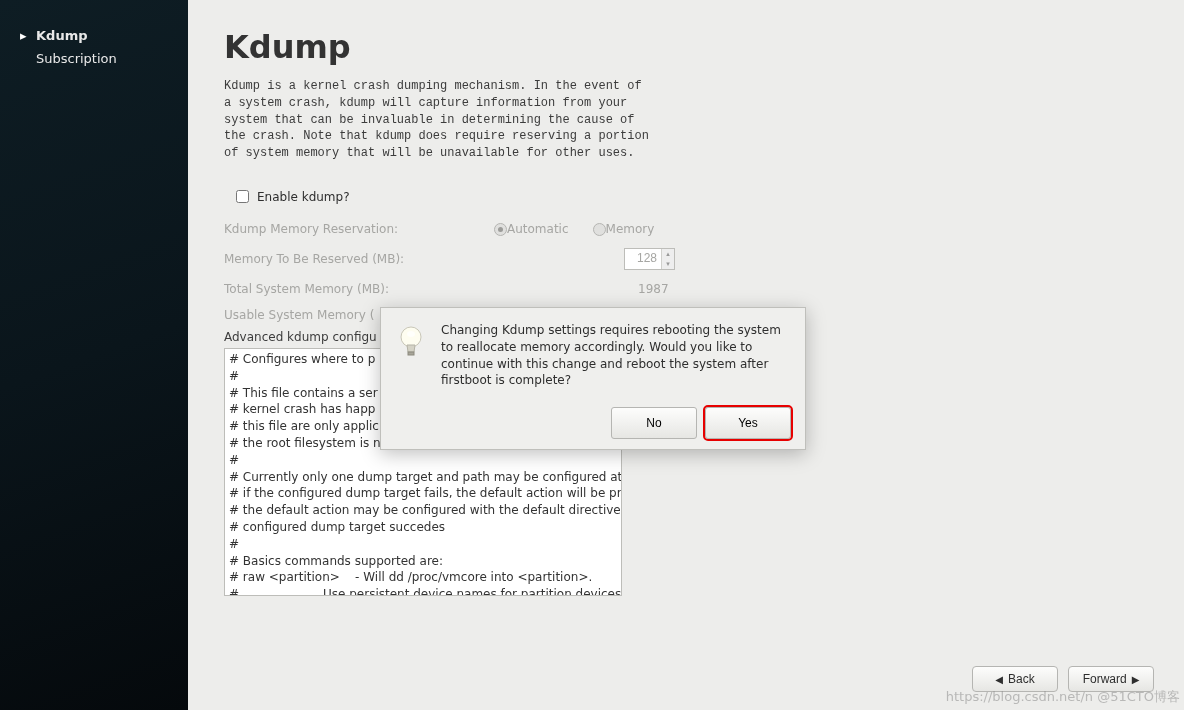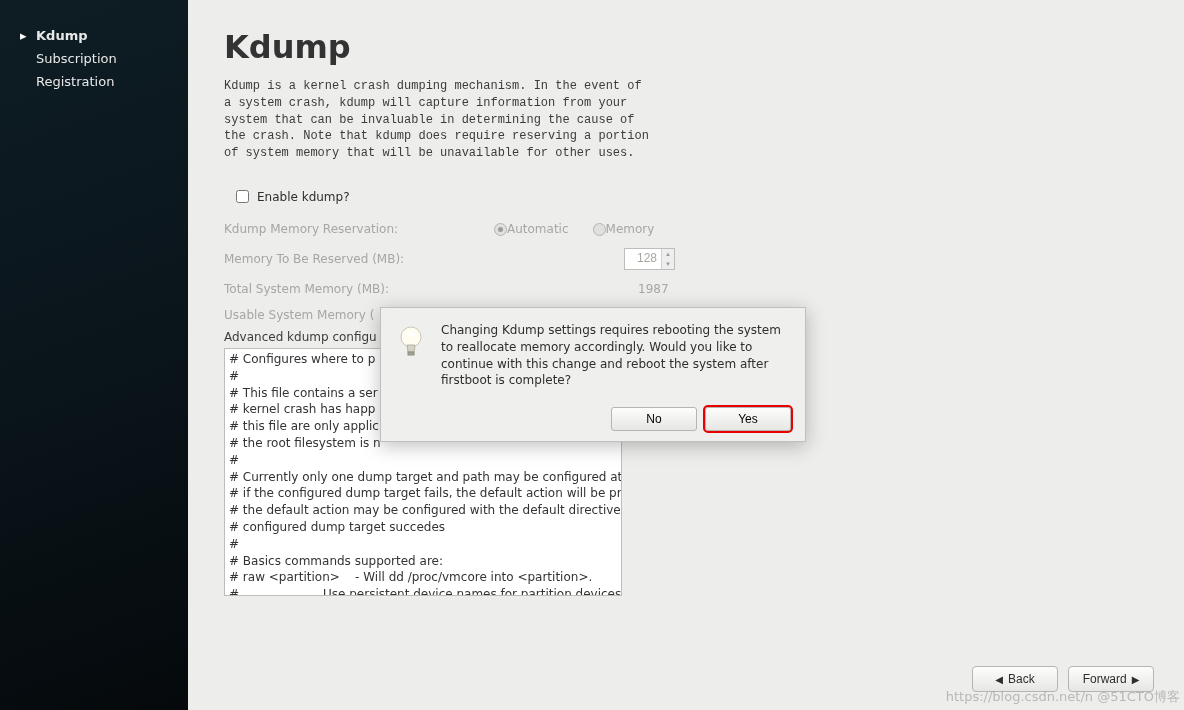--- a/index.html
+++ b/index.html
@@ -212,21 +212,21 @@
       line-height: 1.4;
       color: #2e2e2e;
     }
     .dialog-buttons {
       display: flex;
       justify-content: flex-end;
       gap: 8px;
     }
     .dialog-btn {
       width: 86px;
-      height: 24px;
+      height: 32px;
       border: 1px solid #b5b5b2;
       border-radius: 3px;
       background: linear-gradient(#fdfdfc, #e6e6e3);
       font-size: 12px;
       cursor: pointer;
     }
     .dialog-btn.highlight {
       outline: 2px solid #e70000;
       outline-offset: 0;
     }
@@ -240,23 +240,20 @@
   </style>
 </head>
 <body>
 
 <div class="sidebar">
   <div class="sidebar-item active">
     <span>Kdump</span>
   </div>
   <div class="sidebar-item">
     <span>Subscription</span>
-  </div>
-  <div class="sidebar-item">
-    <span>Registration</span>
   </div>
 </div>
 
 <div class="main">
   <h1 class="page-title">Kdump</h1>
   <p class="description">Kdump is a kernel crash dumping mechanism. In the event of a system crash, kdump will capture information from your system that can be invaluable in determining the cause of the crash. Note that kdump does require reserving a portion of system memory that will be unavailable for other uses.</p>
 
   <div class="enable-row">
     <input type="checkbox" style="">
     <span>Enable kdump?</span>

